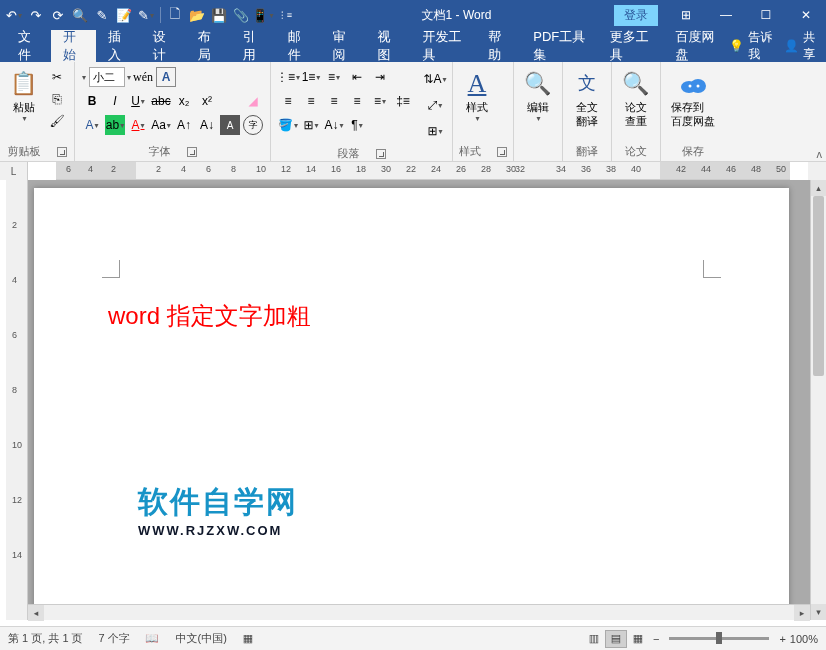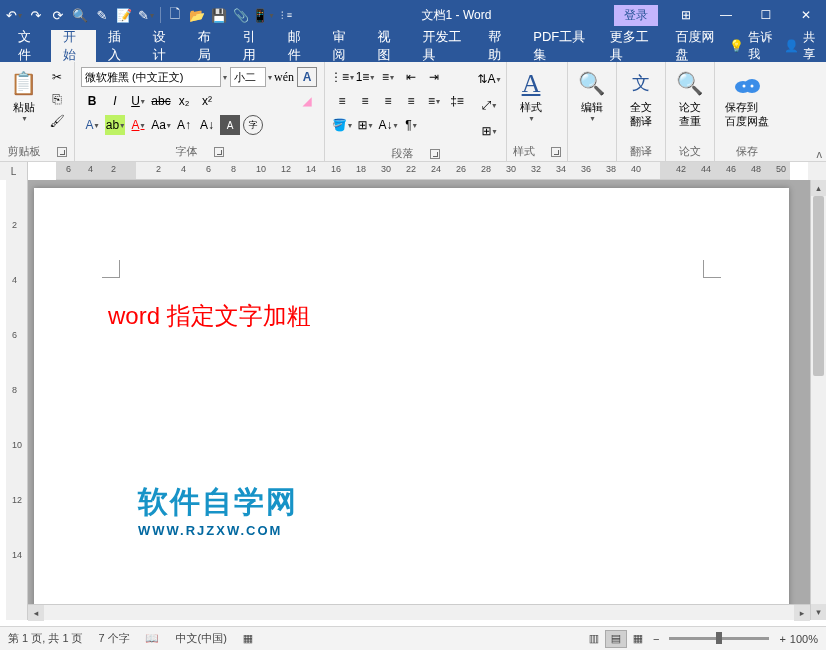--- a/index.html
+++ b/index.html
@@ -4,21 +4,21 @@
   <style>
     * { box-sizing: border-box; margin: 0; padding: 0; }
     body { font-family: "Microsoft YaHei", sans-serif; font-size: 12px; background: #fff; width: 826px; height: 650px; overflow: hidden; position: relative; }
     
     
     .title-bar { height: 30px; background: #2b579a; display: flex; align-items: center; color: #fff; }
     .qa-buttons { display: flex; gap: 2px; padding: 0 4px; align-items: center; }
     .qa-btn { width: 20px; height: 20px; display: flex; align-items: center; justify-content: center; cursor: pointer; font-size: 13px; }
     .qa-sep { width: 1px; height: 16px; background: rgba(255,255,255,0.3); margin: 0 2px; }
     .doc-title { flex: 1; text-align: center; font-size: 12px; }
-    .login-btn { background: #c4b5fd; color: #2b579a; padding: 2px 10px; font-size: 12px; margin-right: 8px; cursor: pointer; }
+    .login-btn { background: #7dd3fc; color: #2b579a; padding: 2px 10px; font-size: 12px; margin-right: 8px; cursor: pointer; }
     .win-btn { width: 40px; height: 30px; display: flex; align-items: center; justify-content: center; color: #fff; cursor: pointer; font-size: 12px; }
     
     
     .menu-bar { height: 32px; background: #2b579a; display: flex; align-items: stretch; padding-left: 6px; padding-right: 8px; }
     .menu-tab { padding: 0 12px; display: flex; align-items: center; color: #fff; font-size: 13px; cursor: pointer; }
     .menu-tab.active { background: #f3f3f3; color: #2b579a; }
     .menu-spacer { flex: 1; }
     .menu-right { display: flex; align-items: center; gap: 12px; color: #fff; font-size: 12px; }
     .menu-right-item { display: flex; align-items: center; gap: 4px; cursor: pointer; }
     
@@ -45,21 +45,21 @@
     .ruler-v-num { position: absolute; left: 6px; font-size: 9px; color: #555; }
     
     
     .doc-scroll { position: absolute; top: 180px; bottom: 30px; left: 28px; right: 16px; background: #aaa; overflow: hidden; }
     .page { position: absolute; background: #fff; box-shadow: 0 0 6px rgba(0,0,0,0.3); left: 6px; top: 8px; width: 755px; height: 1000px; padding: 80px 74px; }
     .page-margin-mark { position: absolute; width: 18px; height: 18px; }
     .mm-tl { top: 72px; left: 68px; border-bottom: 1px solid #999; border-right: 1px solid #999; }
     .mm-tr { top: 72px; right: 68px; border-bottom: 1px solid #999; border-left: 1px solid #999; }
     .doc-text1 { color: #ff0000; font-size: 24px; font-weight: normal; margin-top: 32px; }
     .doc-wm { color: #1793c7; font-size: 30px; font-weight: bold; margin-top: 150px; margin-left: 30px; letter-spacing: 2px; }
-    .doc-wm-sub { color: #0369a1; font-size: 13px; font-weight: bold; margin-left: 30px; letter-spacing: 2px; }
+    .doc-wm-sub { color: #0f172a; font-size: 13px; font-weight: bold; margin-left: 30px; letter-spacing: 2px; }
     
     
     .vscroll { position: absolute; right: 0; top: 180px; bottom: 30px; width: 16px; background: #f0f0f0; border-left: 1px solid #ccc; }
     .vscroll-btn { height: 16px; background: #e0e0e0; display: flex; align-items: center; justify-content: center; font-size: 9px; color: #555; cursor: pointer; }
     .vscroll-thumb { position: absolute; top: 16px; height: 180px; left: 2px; right: 2px; background: #c2c2c2; border-radius: 2px; cursor: pointer; }
     .hscroll2 { position: absolute; left: 28px; right: 16px; height: 16px; background: #f0f0f0; border-top: 1px solid #ccc; bottom: 30px; }
     .hscroll-btn { width: 16px; height: 16px; background: #e0e0e0; display: inline-flex; align-items: center; justify-content: center; font-size: 9px; color: #555; cursor: pointer; position: absolute; }
     
     
     .status-bar { position: absolute; bottom: 0; left: 0; right: 0; height: 24px; background: #f3f3f3; border-top: 1px solid #d4d4d4; display: flex; align-items: center; padding: 0 8px; font-size: 11px; color: #444; }
@@ -148,21 +148,20 @@
     <div class="rgroup-label">
         <span>剪贴板</span>
         <span class="rgroup-dlg"></span>
       </div>
   </div>
 
   <div class="rgroup" style="min-width:150px">
     <div class="rgroup-content">
       <div class="rcol" style="gap:2px">
         <div class="rrow">
-          <input class="font-select" style="width: 140px;" value="微软雅黑 (中文正文)">
             <span class="drop-arrow">▾</span>
           <input class="font-select" style="width: 36px; margin-left: 2px;" value="小二">
             <span class="drop-arrow">▾</span>
           <div class="rbtn-sm" style="font-family:serif">wén</div>
           <div class="rbtn-sm" style="border:1px solid #888;font-weight:bold;color:#2b579a">A</div>
         </div>
         <div class="rrow">
           <div class="rbtn-sm">
               <b>B</b>
             </div>
@@ -176,21 +175,21 @@
           <div class="rbtn-sm">
               <s>abc</s>
             </div>
           <div class="rbtn-sm">x₂</div>
           <div class="rbtn-sm">x²</div>
           <div style="flex:1"></div>
           <div class="rbtn-sm" style="color:#ff99cc">◢</div>
         </div>
         <div class="rrow">
           <div class="rbtn-sm" style="color:#2b579a">A<span class="drop-arrow">▾</span></div>
-          <div class="rbtn-sm" style="background:#bef264">ab<span class="drop-arrow">▾</span></div>
+          <div class="rbtn-sm" style="background:#22c55e">ab<span class="drop-arrow">▾</span></div>
           <div class="rbtn-sm" style="color:#ff0000;text-decoration:underline">A<span class="drop-arrow">▾</span></div>
           <div class="rbtn-sm">Aa<span class="drop-arrow">▾</span></div>
           <div class="rbtn-sm">A↑</div>
           <div class="rbtn-sm">A↓</div>
           <div class="rbtn-sm" style="background:#555;color:#fff;font-size:10px">A</div>
           <div class="rbtn-sm" style="border:1px solid #555;border-radius:50%;font-size:9px">字</div>
         </div>
       </div>
     </div>
     <div class="rgroup-label">
@@ -326,21 +325,21 @@
       <span class="ruler-num" style="left: 225px;">12</span>
       <span class="ruler-num" style="left: 250px;">14</span>
       <span class="ruler-num" style="left: 275px;">16</span>
       <span class="ruler-num" style="left: 300px;">18</span>
       <span class="ruler-num" style="left: 325px;">30</span>
       <span class="ruler-num" style="left: 350px;">22</span>
       <span class="ruler-num" style="left: 375px;">24</span>
       <span class="ruler-num" style="left: 400px;">26</span>
       <span class="ruler-num" style="left: 425px;">28</span>
       <span class="ruler-num" style="left: 450px;">30</span>
-      <span class="ruler-num" style="left: 475px;">32</span>
+      <span class="ruler-num" style="left: 459px;">32</span>
       <span class="ruler-num" style="left: 500px;">34</span>
       <span class="ruler-num" style="left: 525px;">36</span>
       <span class="ruler-num" style="left: 550px;">38</span>
       <span class="ruler-num" style="left: 575px; text-align: right;">40</span>
       <span class="ruler-num" style="left: 620px;">42</span>
       <span class="ruler-num" style="left: 645px;">44</span>
       <span class="ruler-num" style="left: 670px;">46</span>
       <span class="ruler-num" style="left: 695px;">48</span>
       <span class="ruler-num" style="left: 720px;">50</span>
     </div>

